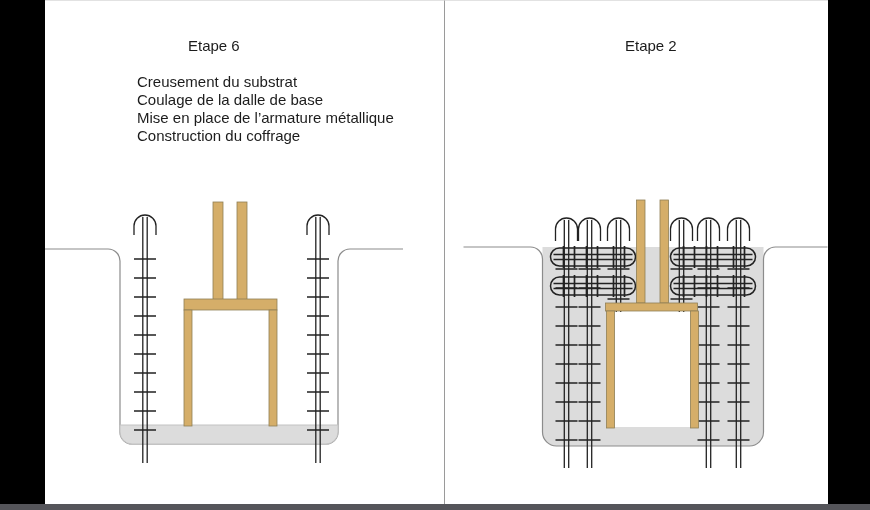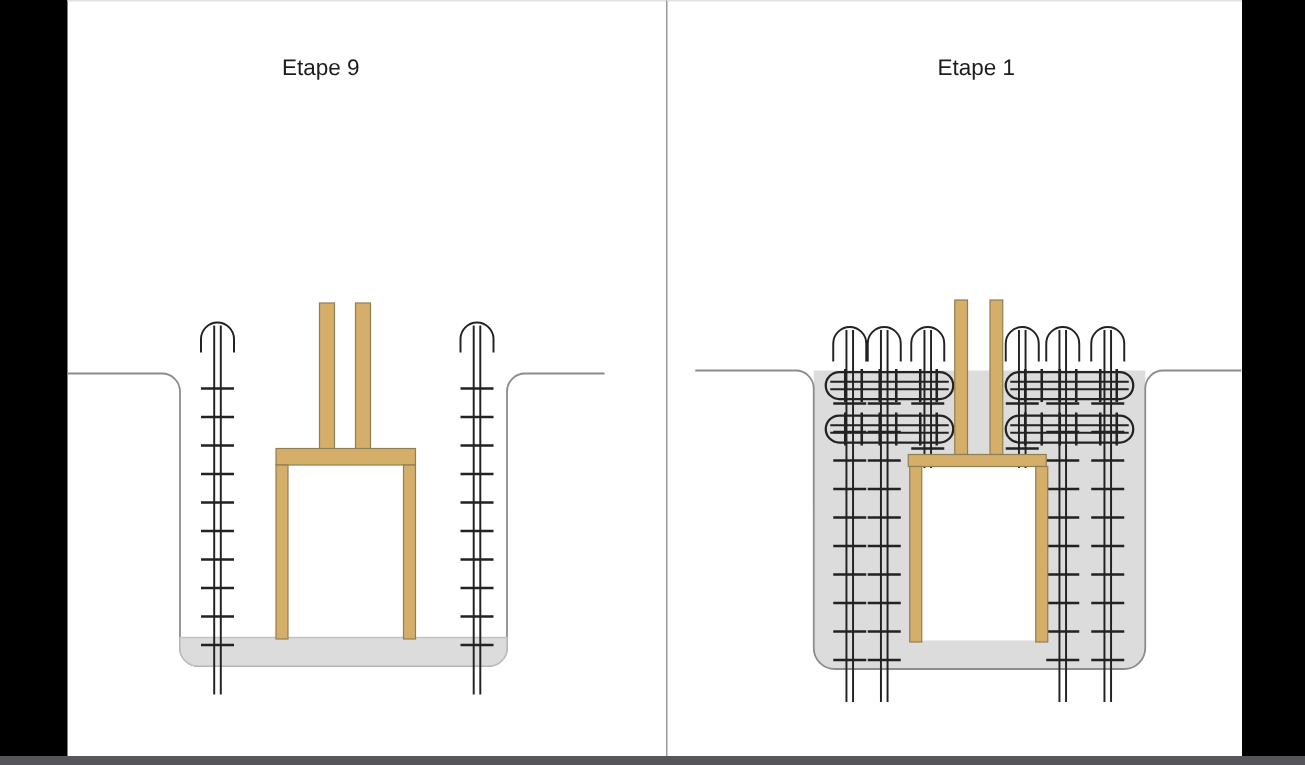--- a/index.html
+++ b/index.html
@@ -57,21 +57,27 @@
       <use href="#pinL" x="273"></use>
 
       <g>
         <rect class="wood-part" x="168" y="201" width="10" height="98"></rect>
         <rect class="wood-part" x="192" y="201" width="10" height="98"></rect>
         <rect class="wood-part" x="139" y="298" width="93" height="11"></rect>
         <rect class="wood-part" x="139" y="309" width="8" height="116"></rect>
         <rect class="wood-part" x="224" y="309" width="8" height="116"></rect>
       </g>
     </svg>
-    <div class="panel-title">Etape 9</div>
+    <div class="panel-title">Etape 6</div>
+    <div class="steps">
+      <div>Creusement du substrat</div>
+      <div>Coulage de la dalle de base</div>
+      <div>Mise en place de l’armature métallique</div>
+      <div>Construction du coffrage</div>
+    </div>
   </div>
 
   <div class="panel right">
     <svg class="diagram" viewBox="0 0 382 504" aria-hidden="true">
       <defs>
         <g id="pinRo">
           <path class="rb" d="M -11 240 V 228 A 11 11 0 0 1 11 228 V 240"></path>
           <line class="rb" x1="-2.2" y1="219" x2="-2.2" y2="467"></line>
           <line class="rb" x1="2.2" y1="219" x2="2.2" y2="467"></line>
           <path class="rbt" d="M -11 268 H 11 M -11 287 H 11 M -11 306 H 11 M -11 325 H 11 M -11 344 H 11 M -11 363 H 11 M -11 382 H 11 M -11 401 H 11 M -11 420 H 11 M -11 439 H 11"></path>
@@ -108,17 +114,17 @@
       <use href="#band" x="225" y="285"></use>
 
       <g>
         <rect class="wood-part" x="191" y="199" width="8.5" height="103"></rect>
         <rect class="wood-part" x="214.5" y="199" width="8.5" height="103"></rect>
         <rect class="wood-part" x="160" y="302" width="92" height="8"></rect>
         <rect class="wood-part" x="161" y="310" width="8" height="117"></rect>
         <rect class="wood-part" x="245" y="310" width="8" height="117"></rect>
       </g>
     </svg>
-    <div class="panel-title">Etape 1</div>
+    <div class="panel-title">Etape 2</div>
   </div>
 
   <div class="bottom-bar"></div>
 </div>
 
 </body></html>

